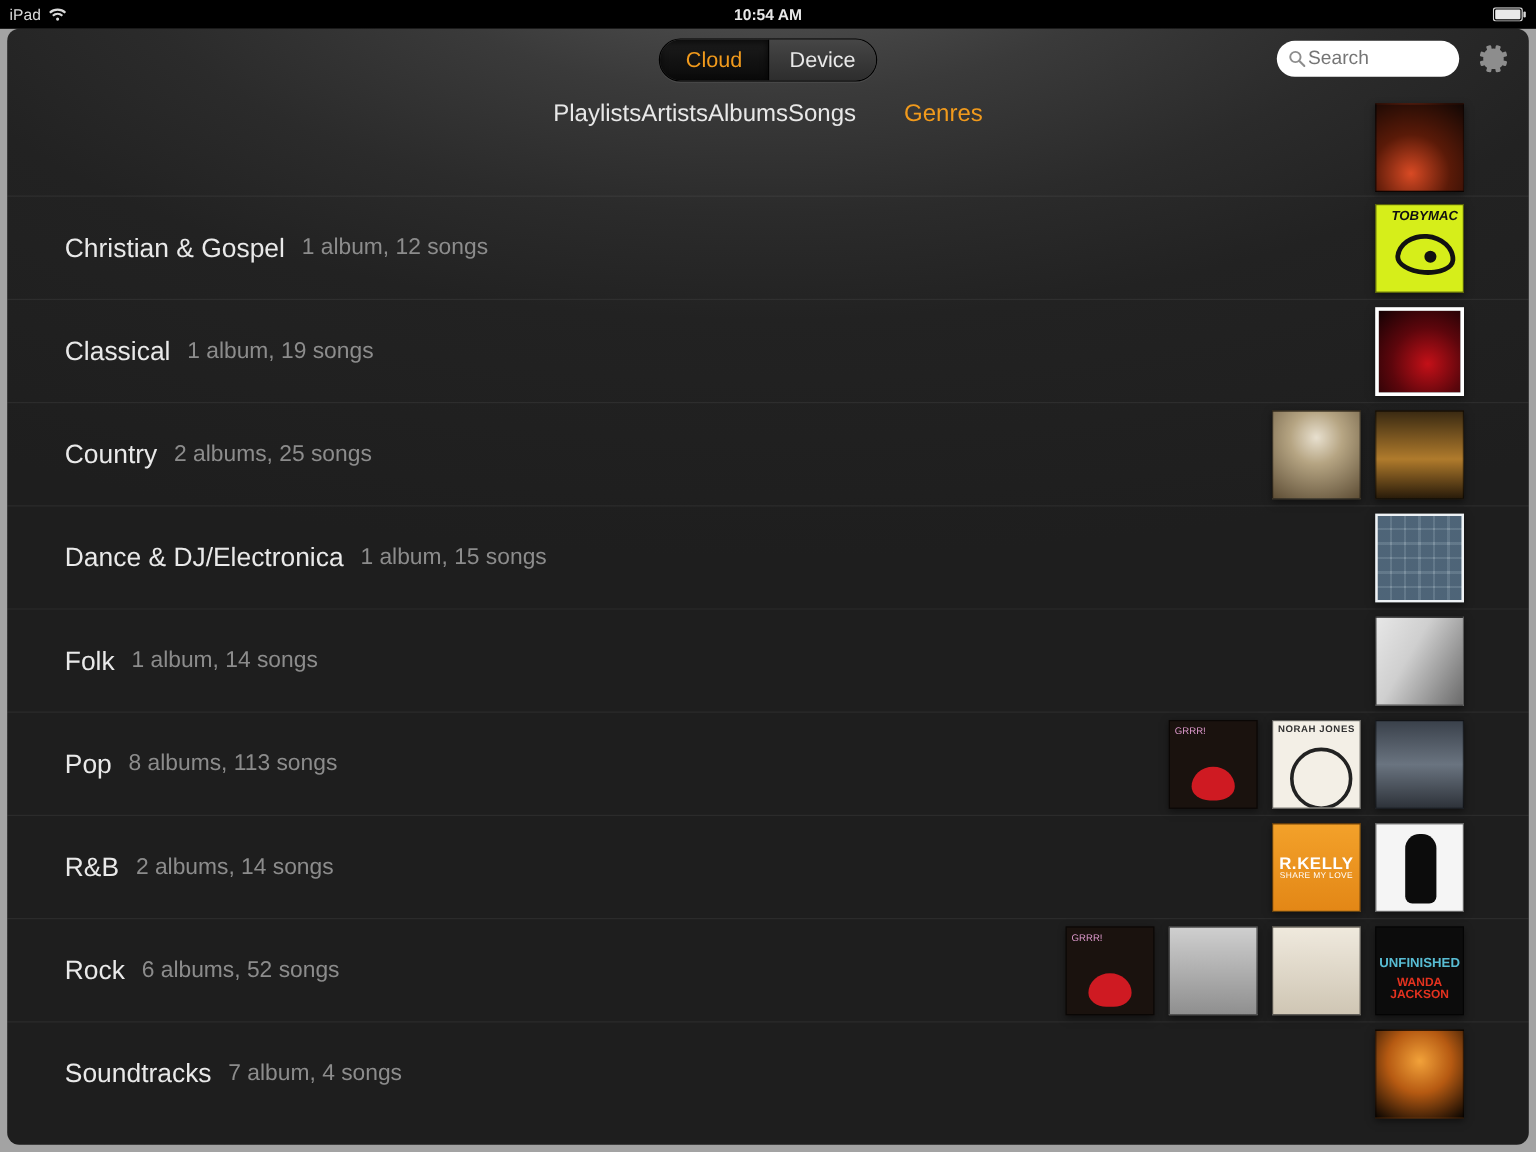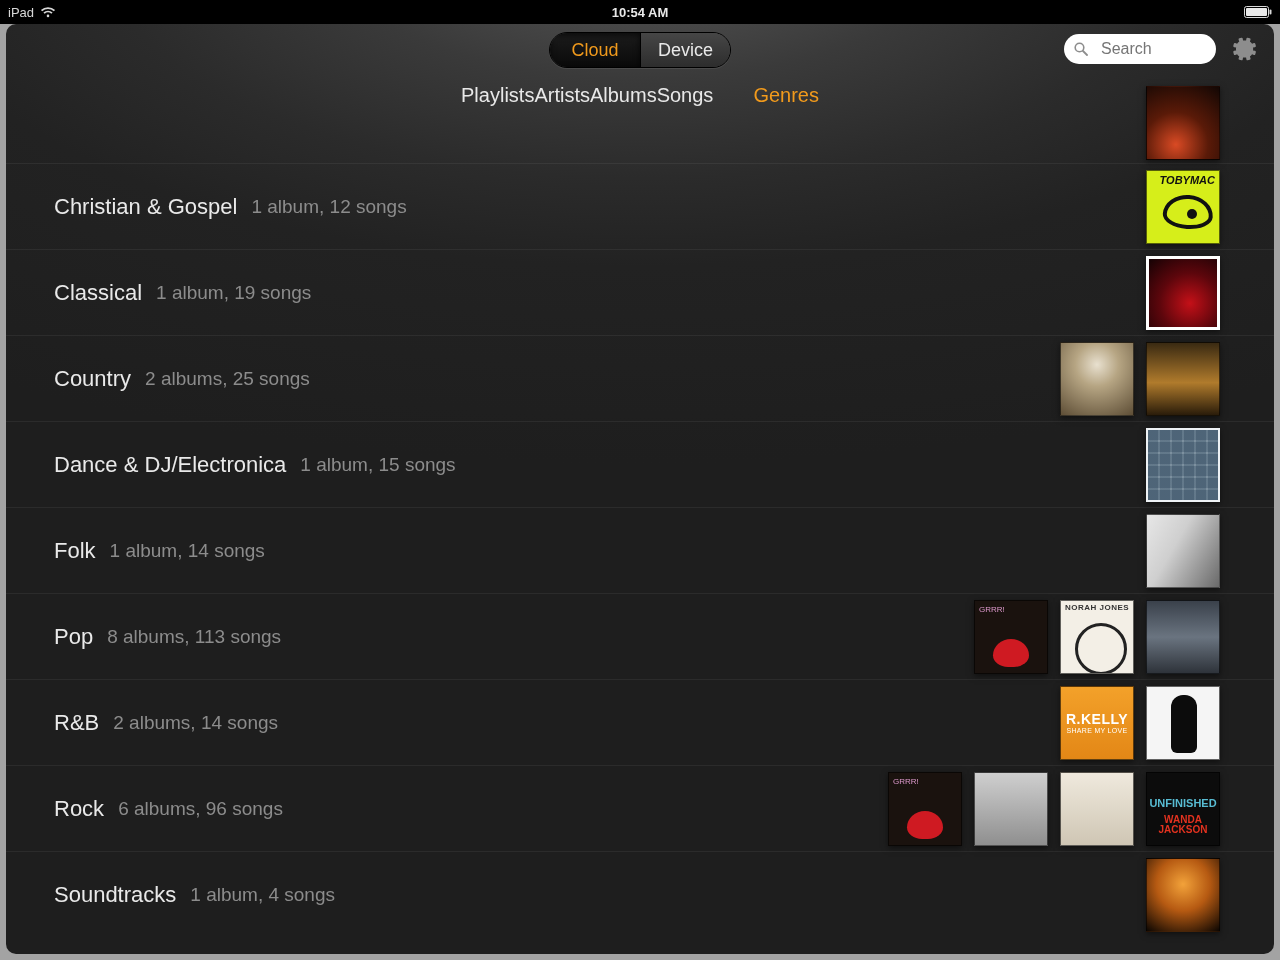--- a/index.html
+++ b/index.html
@@ -13,21 +13,21 @@
   
   .app { position:absolute; top:24px; left:6px; right:6px; bottom:6px; border-radius:10px; overflow:hidden;
          background: radial-gradient(1200px 520px at 50% -80px, #5a5a5a 0%, #3a3a3a 26%, #2b2b2b 45%, #222 62%, #1e1e1e 100%); }
   
   .app-header { position:relative; height:46px; }
   .segmented { position:absolute; left:50%; top:8px; transform:translateX(-50%); display:flex; border:1px solid #000; border-radius:18px; overflow:hidden; box-shadow:0 1px 0 rgba(255,255,255,.08), inset 0 1px 0 rgba(255,255,255,.04); }
   .seg-btn { width:90px; height:34px; display:flex; align-items:center; justify-content:center; font-size:18px; font-weight:500; cursor:pointer; }
   .seg-cloud { background:linear-gradient(#1c1c1c,#0a0a0a); color:#f19a1c; }
   .seg-device { background:linear-gradient(#464646,#2d2d2d); color:#e9e9e9; border-left:1px solid #000; }
   .seg-sel { box-shadow: inset 0 2px 6px rgba(0,0,0,.7); }
-  .search-wrap { position:absolute; right:58px; top:10px; width:152px; height:30px; background:#fff; border-radius:15px; display:flex; align-items:center; padding:0 10px; color:#8d8d8d; gap:13px; }
+  .search-wrap { position:absolute; right:58px; top:10px; width:152px; height:30px; background:#fff; border-radius:15px; display:flex; align-items:center; padding:0 10px; color:#8d8d8d; gap:2px; }
   .search-wrap svg { flex:none; }
   .search-input { border:none; outline:none; background:transparent; font-size:16px; color:#555; width:100%; }
   .gear { position:absolute; right:14px; top:10px; width:30px; height:30px; display:flex; align-items:center; justify-content:center; color:#8d8d8d; cursor:pointer; }
   
   .nav-tabs { height:50px; display:flex; align-items:center; justify-content:center; }
   .nav-tab { color:#e8e8e8; font-size:20px; cursor:pointer; }
   .nav-tab.active { color:#f19a1c;margin-left:40px; }
   
   .list { position:relative; }
   .row-part { height:44px; border-bottom:1px solid rgba(255,255,255,.06); position:relative; }
@@ -205,37 +205,37 @@
                 <b>R.KELLY</b>
                 <i>SHARE MY LOVE</i>
               </div>
             </div>
           <div class="thumb art-alicia"></div>
         </div>
       </div>
 
       <div class="row">
         <span class="row-title">Rock</span>
-        <span class="row-meta">6 albums, 96 songs</span>
+        <span class="row-meta">6 albums, 52 songs</span>
         <div class="thumbs">
           <div class="thumb art-grrr">
               <div class="label-grrr">GRRR!</div>
             </div>
           <div class="thumb art-grey"></div>
           <div class="thumb art-sg"></div>
           <div class="thumb art-wanda">
               <div class="wanda-top">WANDA JACKSON</div>
               <div class="wanda-mid">UNFINISHED</div>
             </div>
         </div>
       </div>
 
       <div class="row" style="border-bottom:none">
         <span class="row-title">Soundtracks</span>
-        <span class="row-meta">1 album, 4 songs</span>
+        <span class="row-meta">7 album, 4 songs</span>
         <div class="thumbs">
           <div class="thumb art-hunger"></div>
         </div>
       </div>
 
     </div>
   </div>
 </div>
 
 </body></html>

